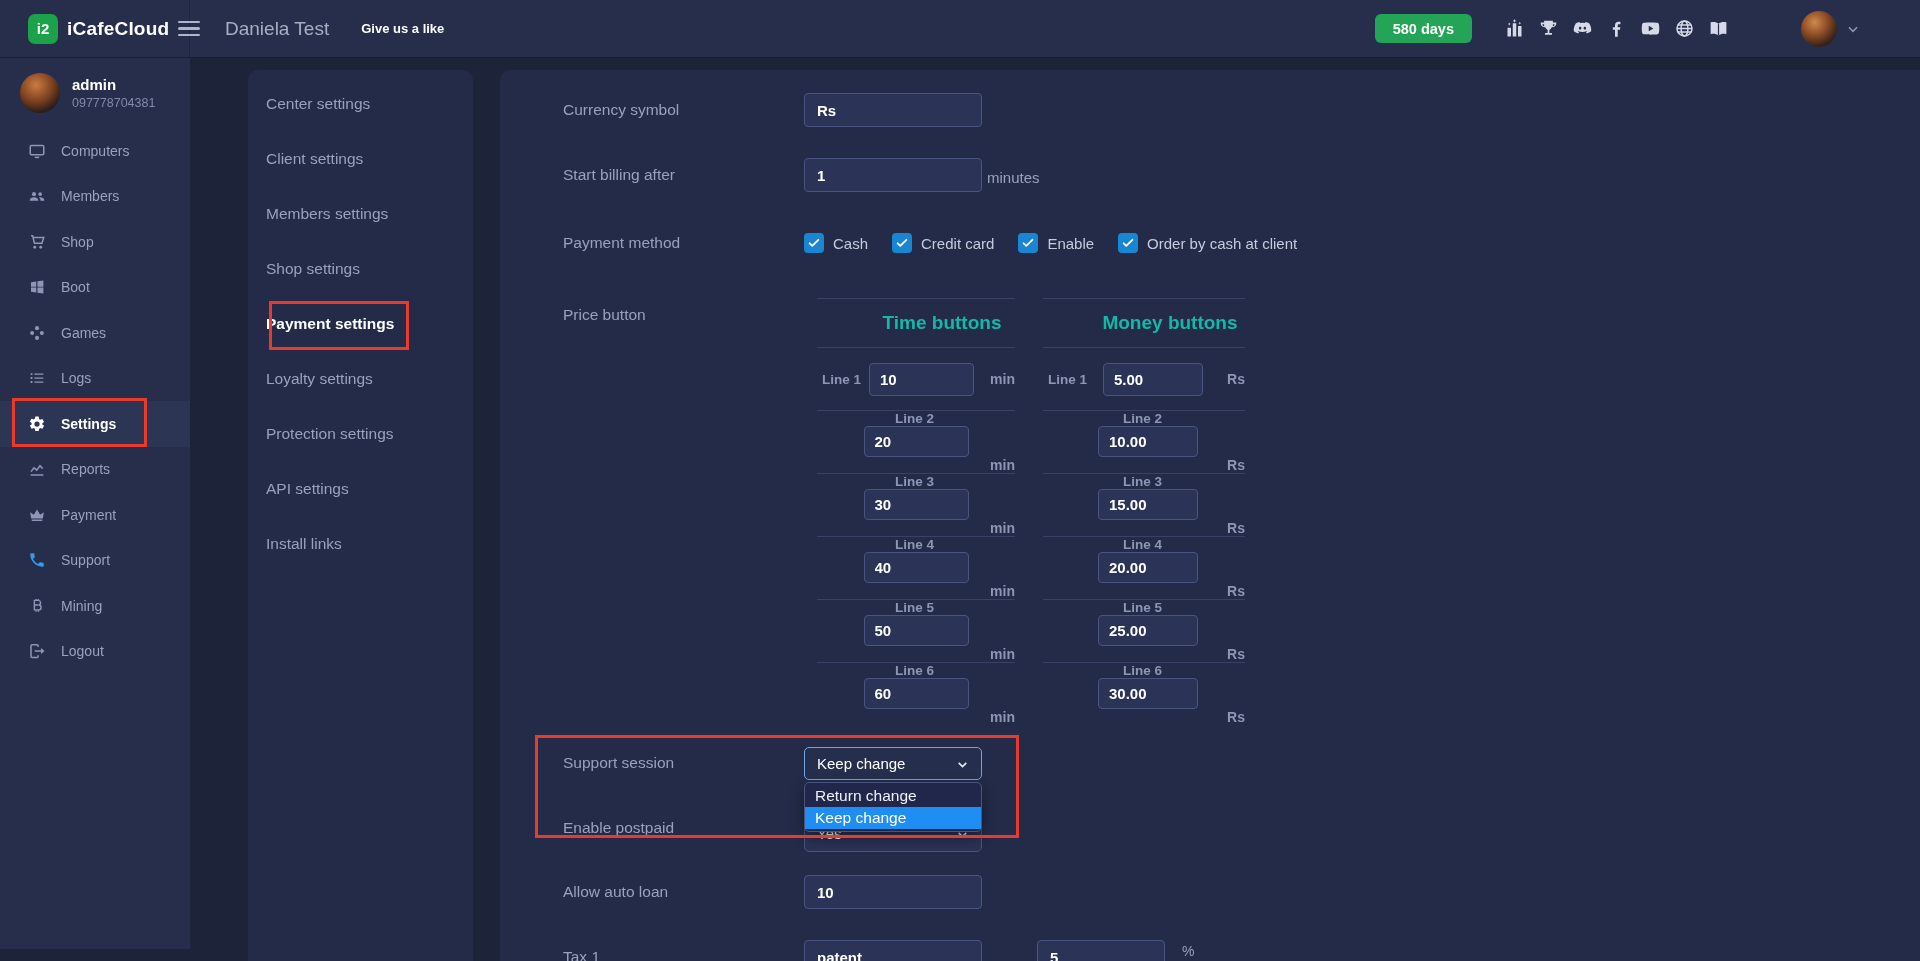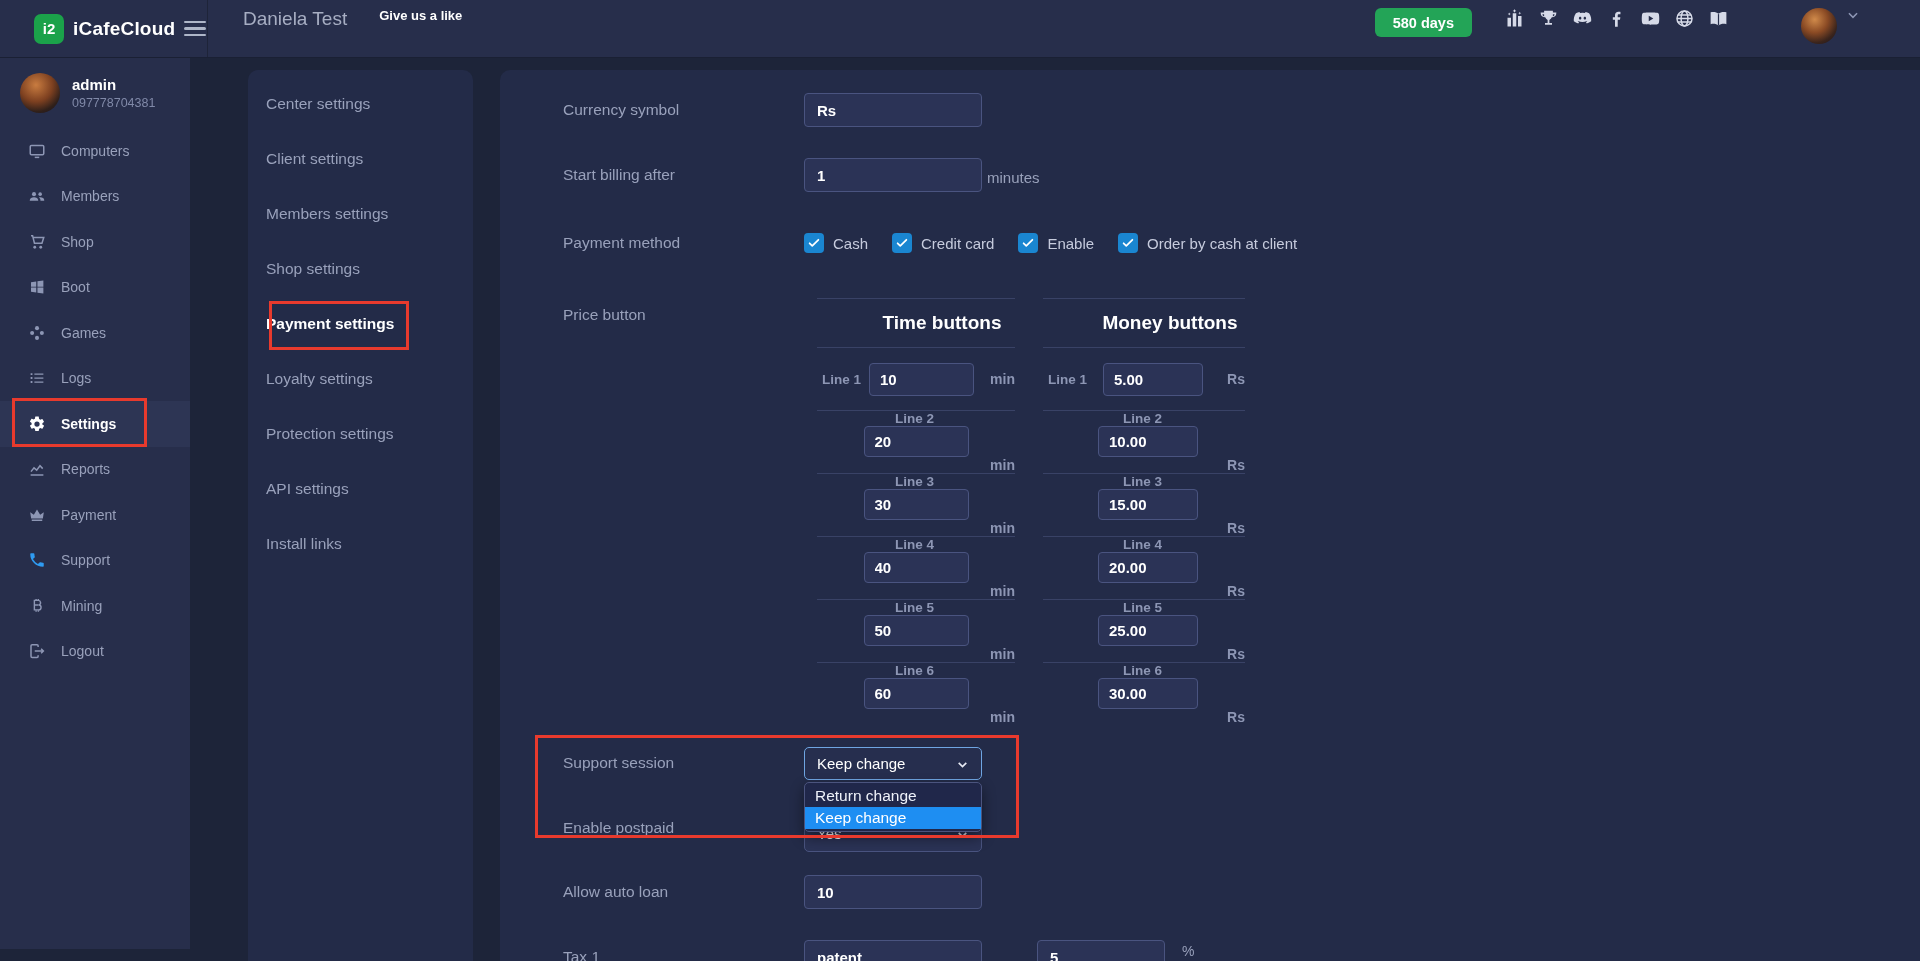--- a/index.html
+++ b/index.html
@@ -2,28 +2,28 @@
 <html><head>
 <meta charset="utf-8">
 <style>
   html,body{margin:0;padding:0;background:#10152a;}
   #app{position:relative;width:1920px;height:961px;background:#1d2439;overflow:hidden;
        font-family:"Liberation Sans","DejaVu Sans",sans-serif;color:#fff;}
 
   
   .topbar{position:absolute;top:0;left:0;right:0;height:57px;background:#272e4b;
           border-bottom:1px solid #1a2034;display:flex;align-items:stretch;z-index:6;}
-  .brand{width:190px;display:flex;align-items:center;padding-left:16px;box-sizing:border-box;
-         border-right:1px solid #1e2439;gap:9px;margin-left:18px;}
+  .brand{width:190px;display:flex;align-items:center;padding-left:28px;box-sizing:border-box;
+         border-right:1px solid #1e2439;gap:9px;}
   .logo{width:30px;height:30px;background:#1ba24a;border-radius:7px;display:flex;flex:none;
         align-items:center;justify-content:center;font-weight:bold;font-size:15px;color:#fff;}
   .brand-name{font-size:19px;font-weight:700;letter-spacing:.2px;white-space:nowrap;}
   .hamburger{margin-left:auto;margin-right:13px;display:flex;flex-direction:column;gap:4px;cursor:pointer;}
   .hamburger span{width:22px;height:2.5px;background:#aeb6c8;border-radius:2px;}
-  .topbar-main{flex:1;display:flex;align-items:flex-start;padding:8px 60px 0 35px;}
+  .topbar-main{flex:1;display:flex;align-items:center;padding:0 60px 0 35px;}
   .center-name{color:#a7aec3;font-size:19px;}
   .like{margin-left:32px;color:#fff;font-weight:700;font-size:13px;cursor:pointer;}
   .days{margin-left:auto;background:#23a457;color:#fff;border:none;border-radius:6px;height:29px;
         padding:0 18px;font-size:14.5px;font-weight:600;font-family:inherit;cursor:pointer;}
   .tb-icons{display:flex;align-items:center;gap:13px;margin-left:32px;color:#d6dae8;}
   .tb-icon{width:21px;height:21px;cursor:pointer;}
   .tb-icon svg{width:100%;height:100%;}
   .avatar{width:36px;height:36px;border-radius:50%;margin-left:72px;cursor:pointer;flex:none;
           background:radial-gradient(circle at 38% 32%,#d08a4a,#8a4a24 40%,#3a241c 70%,#18131f 100%);}
   .avatar-chev{margin-left:9px;color:#8d96b4;width:14px;height:14px;cursor:pointer;}
@@ -69,21 +69,21 @@
   .cbitem{display:flex;align-items:center;gap:9px;font-size:15px;color:#c6cbdd;cursor:pointer;}
   .cb{width:20px;height:20px;border-radius:4px;background:#1a86d1;display:flex;flex:none;
       align-items:center;justify-content:center;}
   .cb svg{width:14px;height:14px;}
 
   .pbt{position:absolute;top:228px;}
   #pbt-time{left:317px;width:198px;}
   #pbt-money{left:543px;width:202px;}
   .pbt-hdr{height:50px;border-top:1px solid #394266;border-bottom:1px solid #394266;
            display:flex;align-items:center;justify-content:center;padding-left:52px;
-           font-size:19px;font-weight:700;color:#ffffff;box-sizing:border-box;}
+           font-size:19px;font-weight:700;color:#14b8a6;box-sizing:border-box;}
   .pbt-row{height:62px;display:flex;align-items:center;}
   .pbt-row + .pbt-row{border-top:1px solid #394266;flex-direction:column;}
   .pbt-row .ln{width:52px;padding-left:5px;font-size:13.5px;font-weight:600;color:#8d96b4;box-sizing:border-box;}
   .pbt-row input{width:105px;height:33px;box-sizing:border-box;background:#2b3356;outline:none;
                  border:1px solid #4a5480;border-radius:4px;color:#fff;font-weight:600;
                  font-size:15px;padding:0 10px;font-family:inherit;}
   #pbt-money .pbt-row input{width:100px;margin-left:8px;}
   .usfx{margin-left:auto;font-size:14px;font-weight:600;color:#8d96b4;}
 
   .sel{position:absolute;left:304px;width:178px;height:33px;box-sizing:border-box;cursor:pointer;

